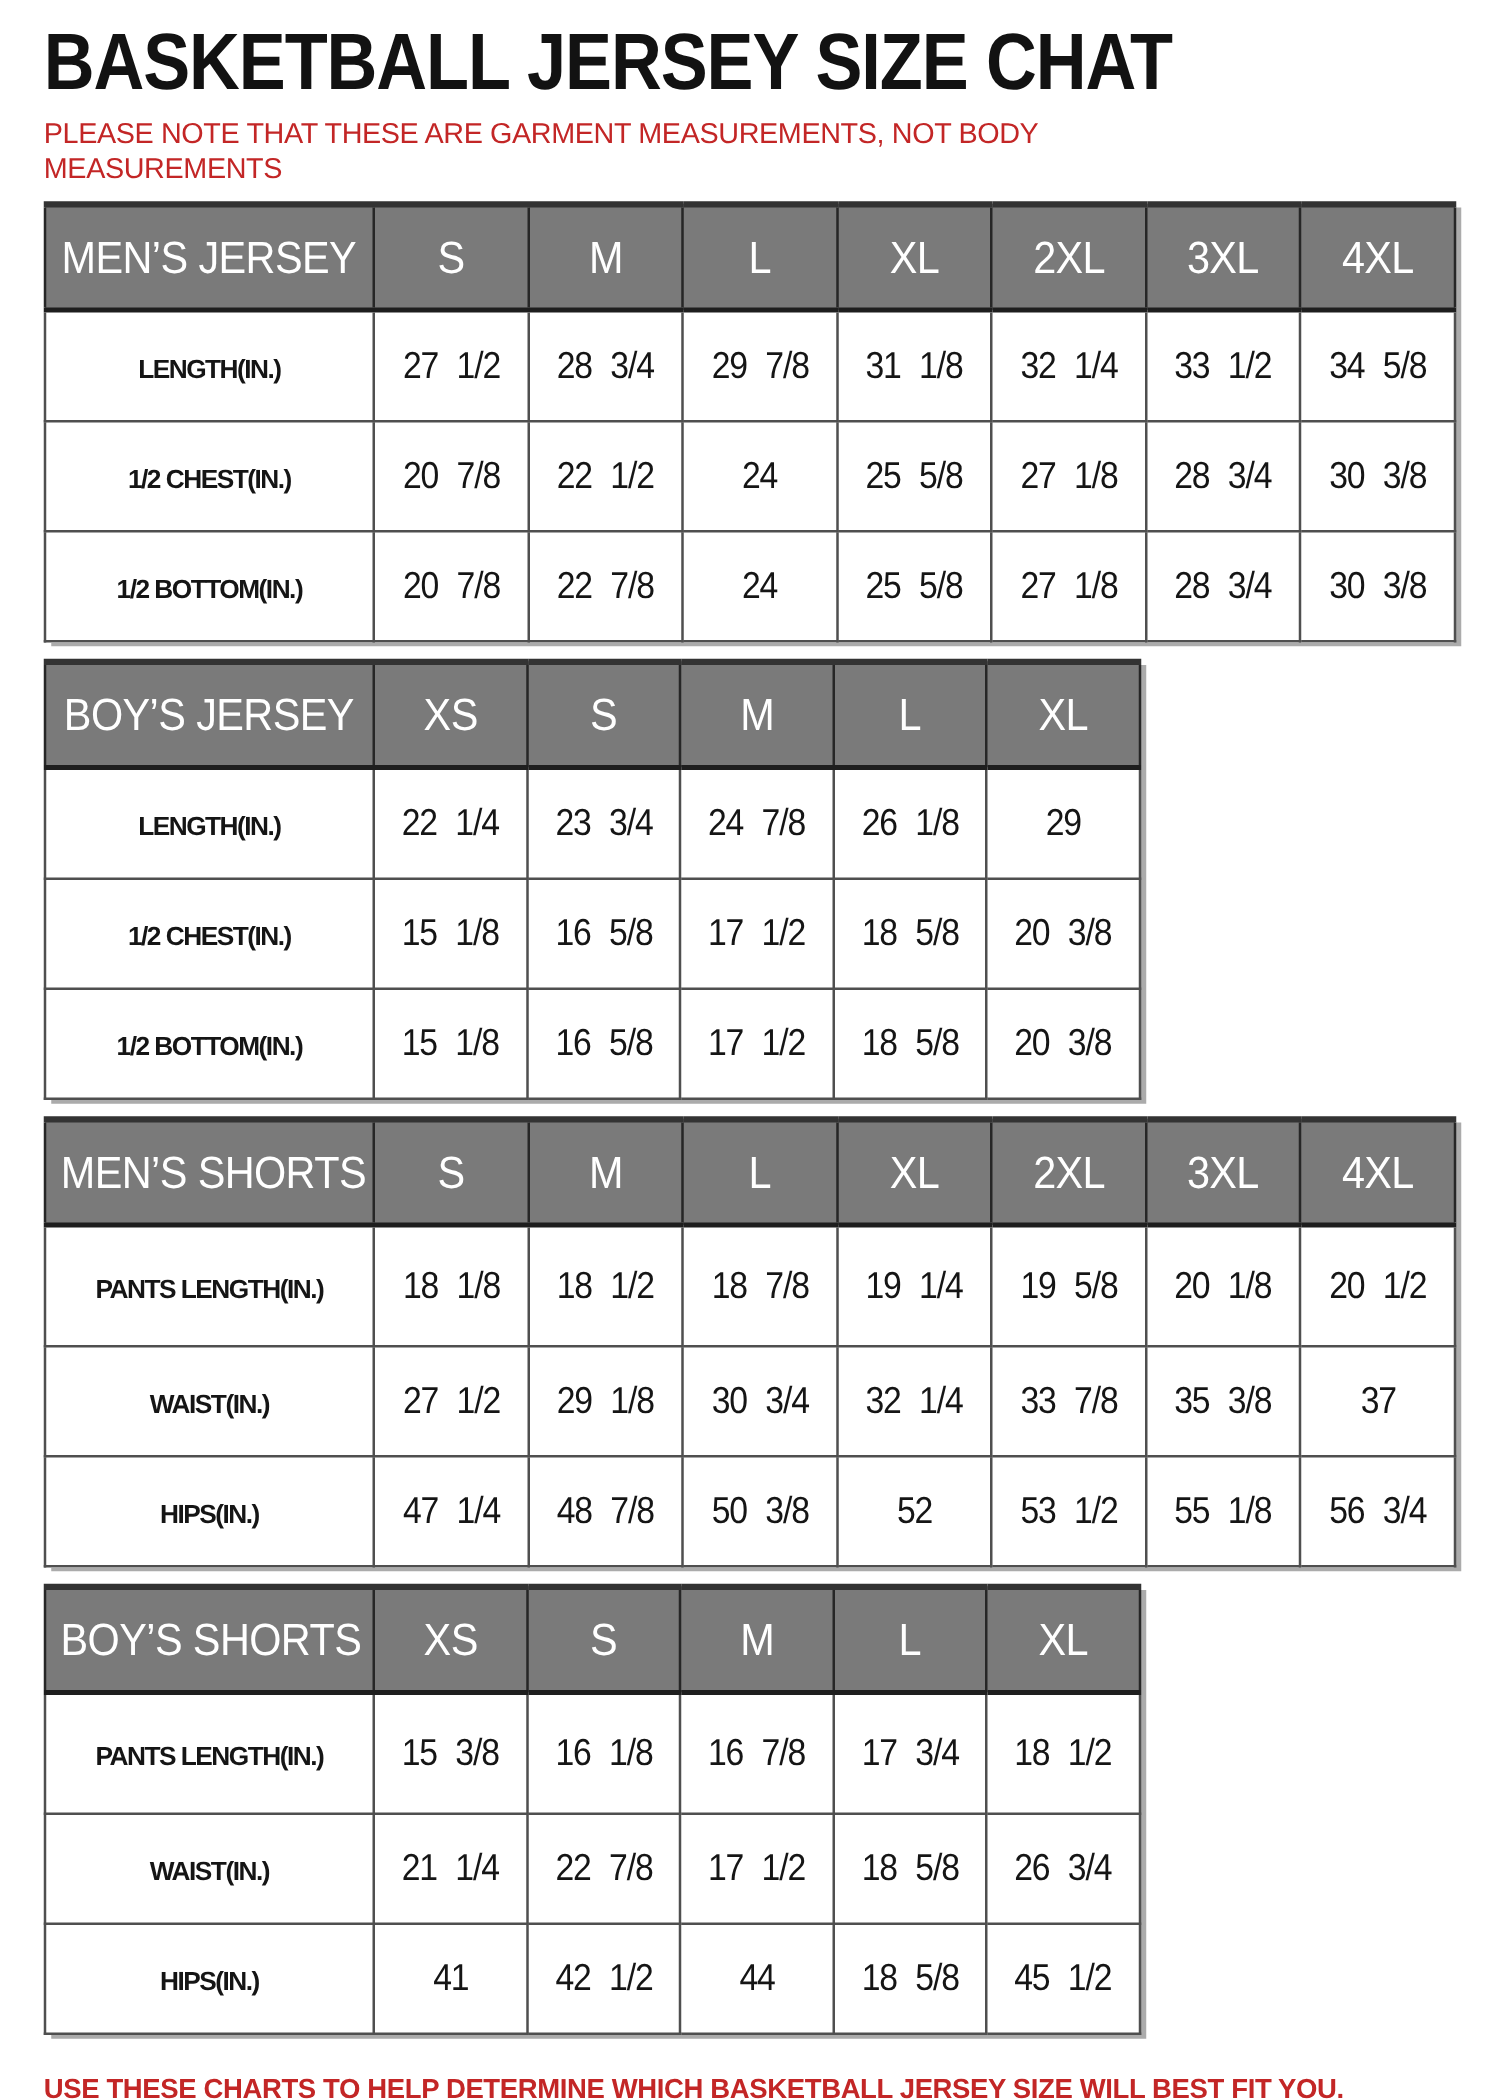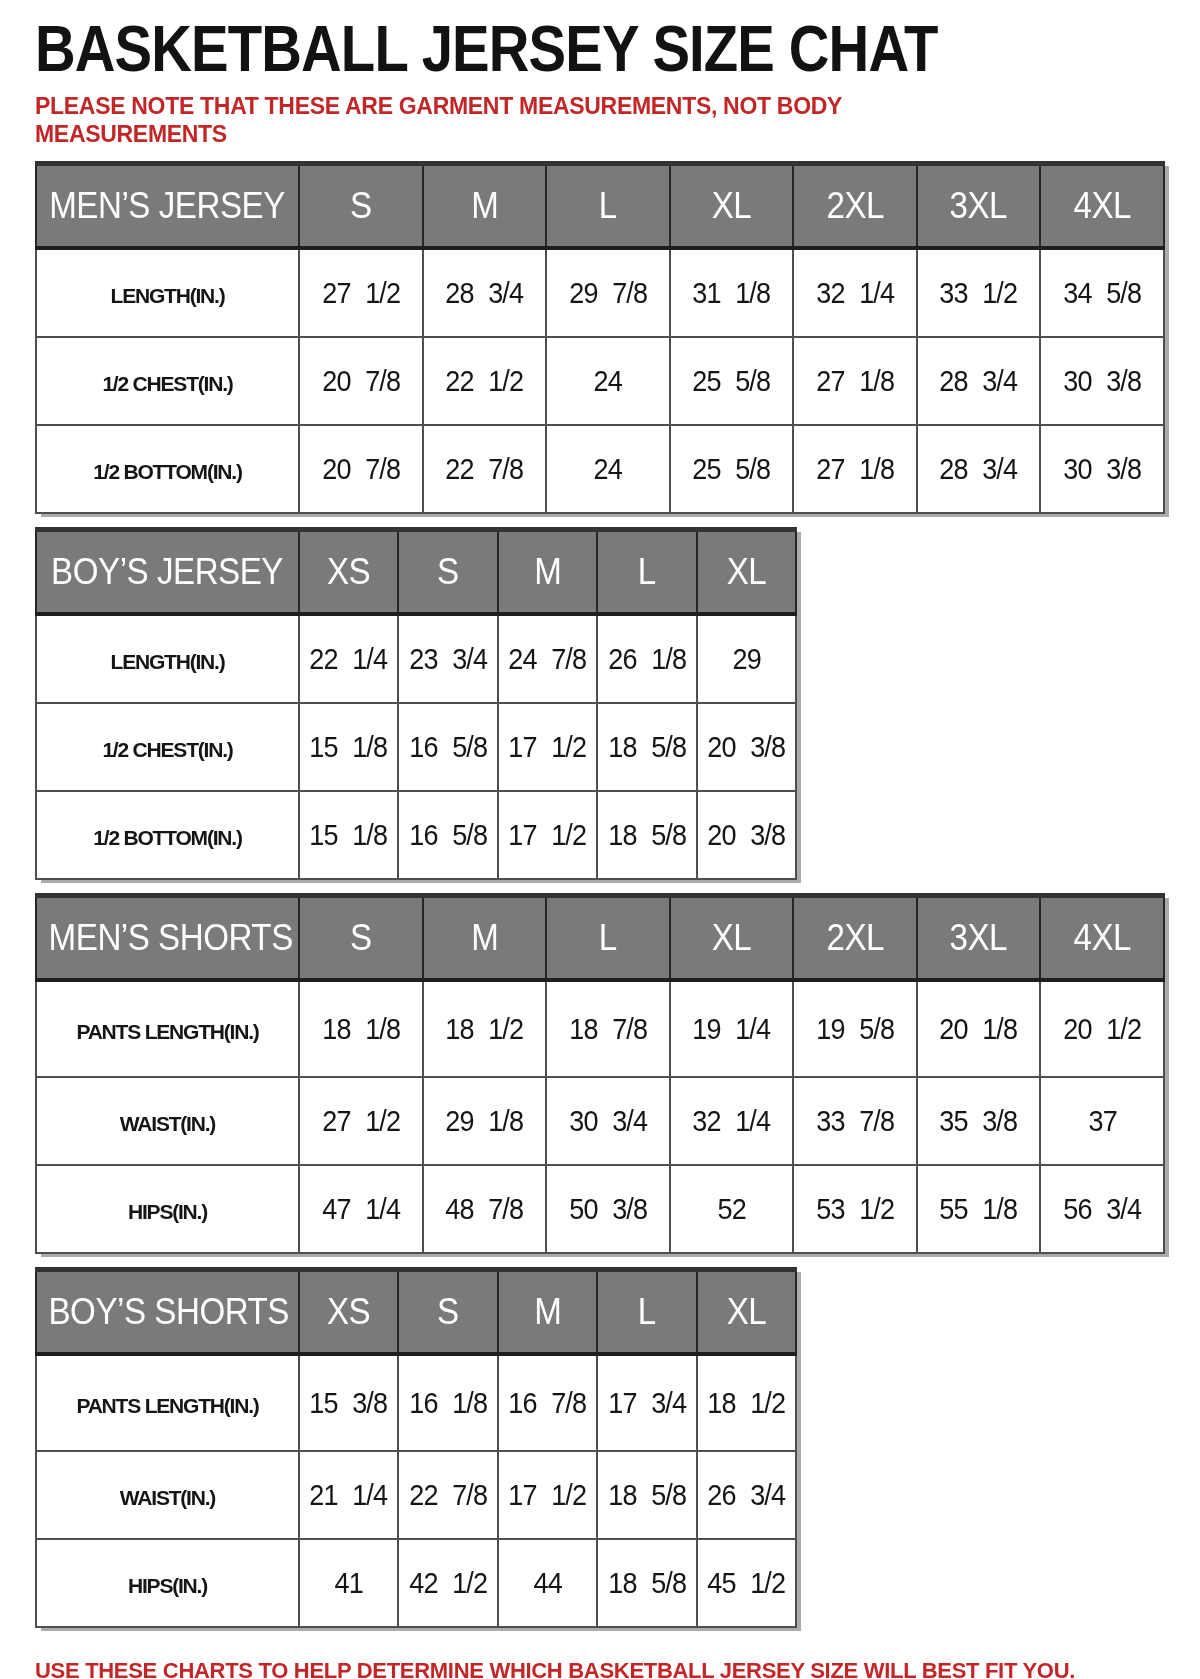--- a/index.html
+++ b/index.html
@@ -12,33 +12,33 @@
   .page { padding: 14px 0 0 35px; }
 
   h1.title {
     margin: 0 0 6px 0;
     font-size: 64px; font-weight: bold; color: #121212;
     letter-spacing: -1px; white-space: nowrap;
     transform: scaleX(0.88); transform-origin: 0 50%;
     line-height: 1.12;
   }
   .note {
-    color: var(--red); font-weight: bold;
+    color: var(--red); font-weight: normal;
     font-size: 23px; line-height: 1.22;
     max-width: 820px; margin: 0 0 13px 0;
     letter-spacing: -0.3px;
   }
 
   table.size-chart {
     border-collapse: collapse; table-layout: fixed;
     margin: 0 0 13px 0;
     box-shadow: 5px 4px 0 -1px #ababab;
   }
   table.size-chart.wide   { width: 1130px; }
-  table.size-chart.narrow { width: 762px; text-decoration: underline; }
+  table.size-chart.narrow { width: 878px; text-decoration: underline; }
   col.c-label { width: 263px; }
 
   th {
     background: var(--hdr); color: #ffffff;
     font-weight: normal; font-size: 36px;
     height: 78px; vertical-align: middle;
     border: 2px solid #262626;
     border-top: 5px solid #333333;
     border-bottom: 4px solid #1e1e1e;
   }

